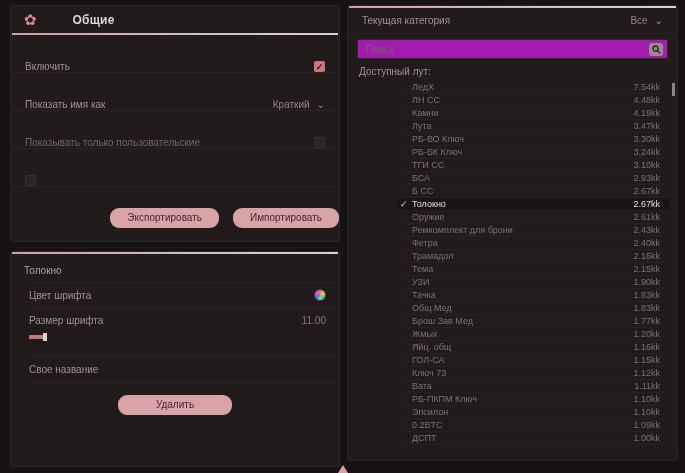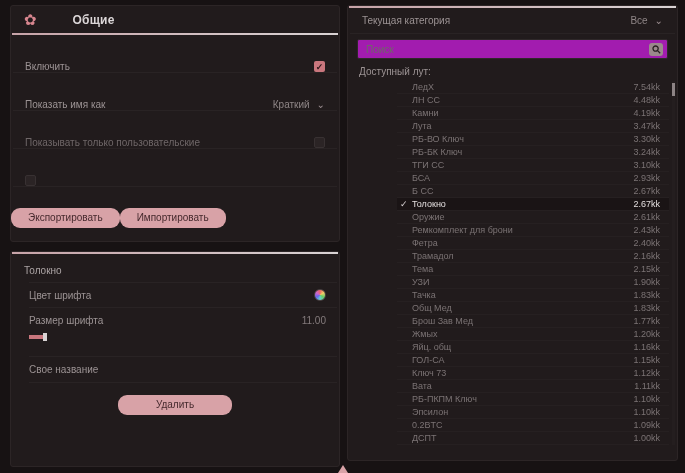--- a/index.html
+++ b/index.html
@@ -36,21 +36,21 @@
   .g-label { font-size:10px; color:#9c9394; }
   .g-label.dim { color:#6f6768; }
 
   .cb { width:11px; height:11px; border-radius:2px; display:flex; align-items:center; justify-content:center; }
   .cb.on { background:#c9767d; color:#2a1517; font-size:9px; font-weight:bold; }
   .cb.off { background:#2b2425; border:1px solid #383132; }
 
   .dd { display:flex; align-items:center; gap:7px; font-size:10px; color:#8f8687; cursor:default; }
   .chev { color:#9c8f91; font-size:10px; line-height:8px; }
 
-  .btn-row { display:flex; justify-content:flex-start; padding:10px 0 13px; }
+  .btn-row { display:flex; justify-content:flex-end; gap:14px; padding:10px 0 13px; }
   .btn {
     background:#d8a2a7; color:#45292d; border:none; border-radius:9px;
     font-family:inherit; font-size:10px; padding:5px 17px; line-height:1;
   }
   .btn.small { padding:5px 38px; }
 
   
   .item-name { color:#aba3a4; font-size:10px; padding:11px 13px 6px; }
   .sub-row {
     margin-left:18px; margin-right:2px; border-top:1px solid #292324;

